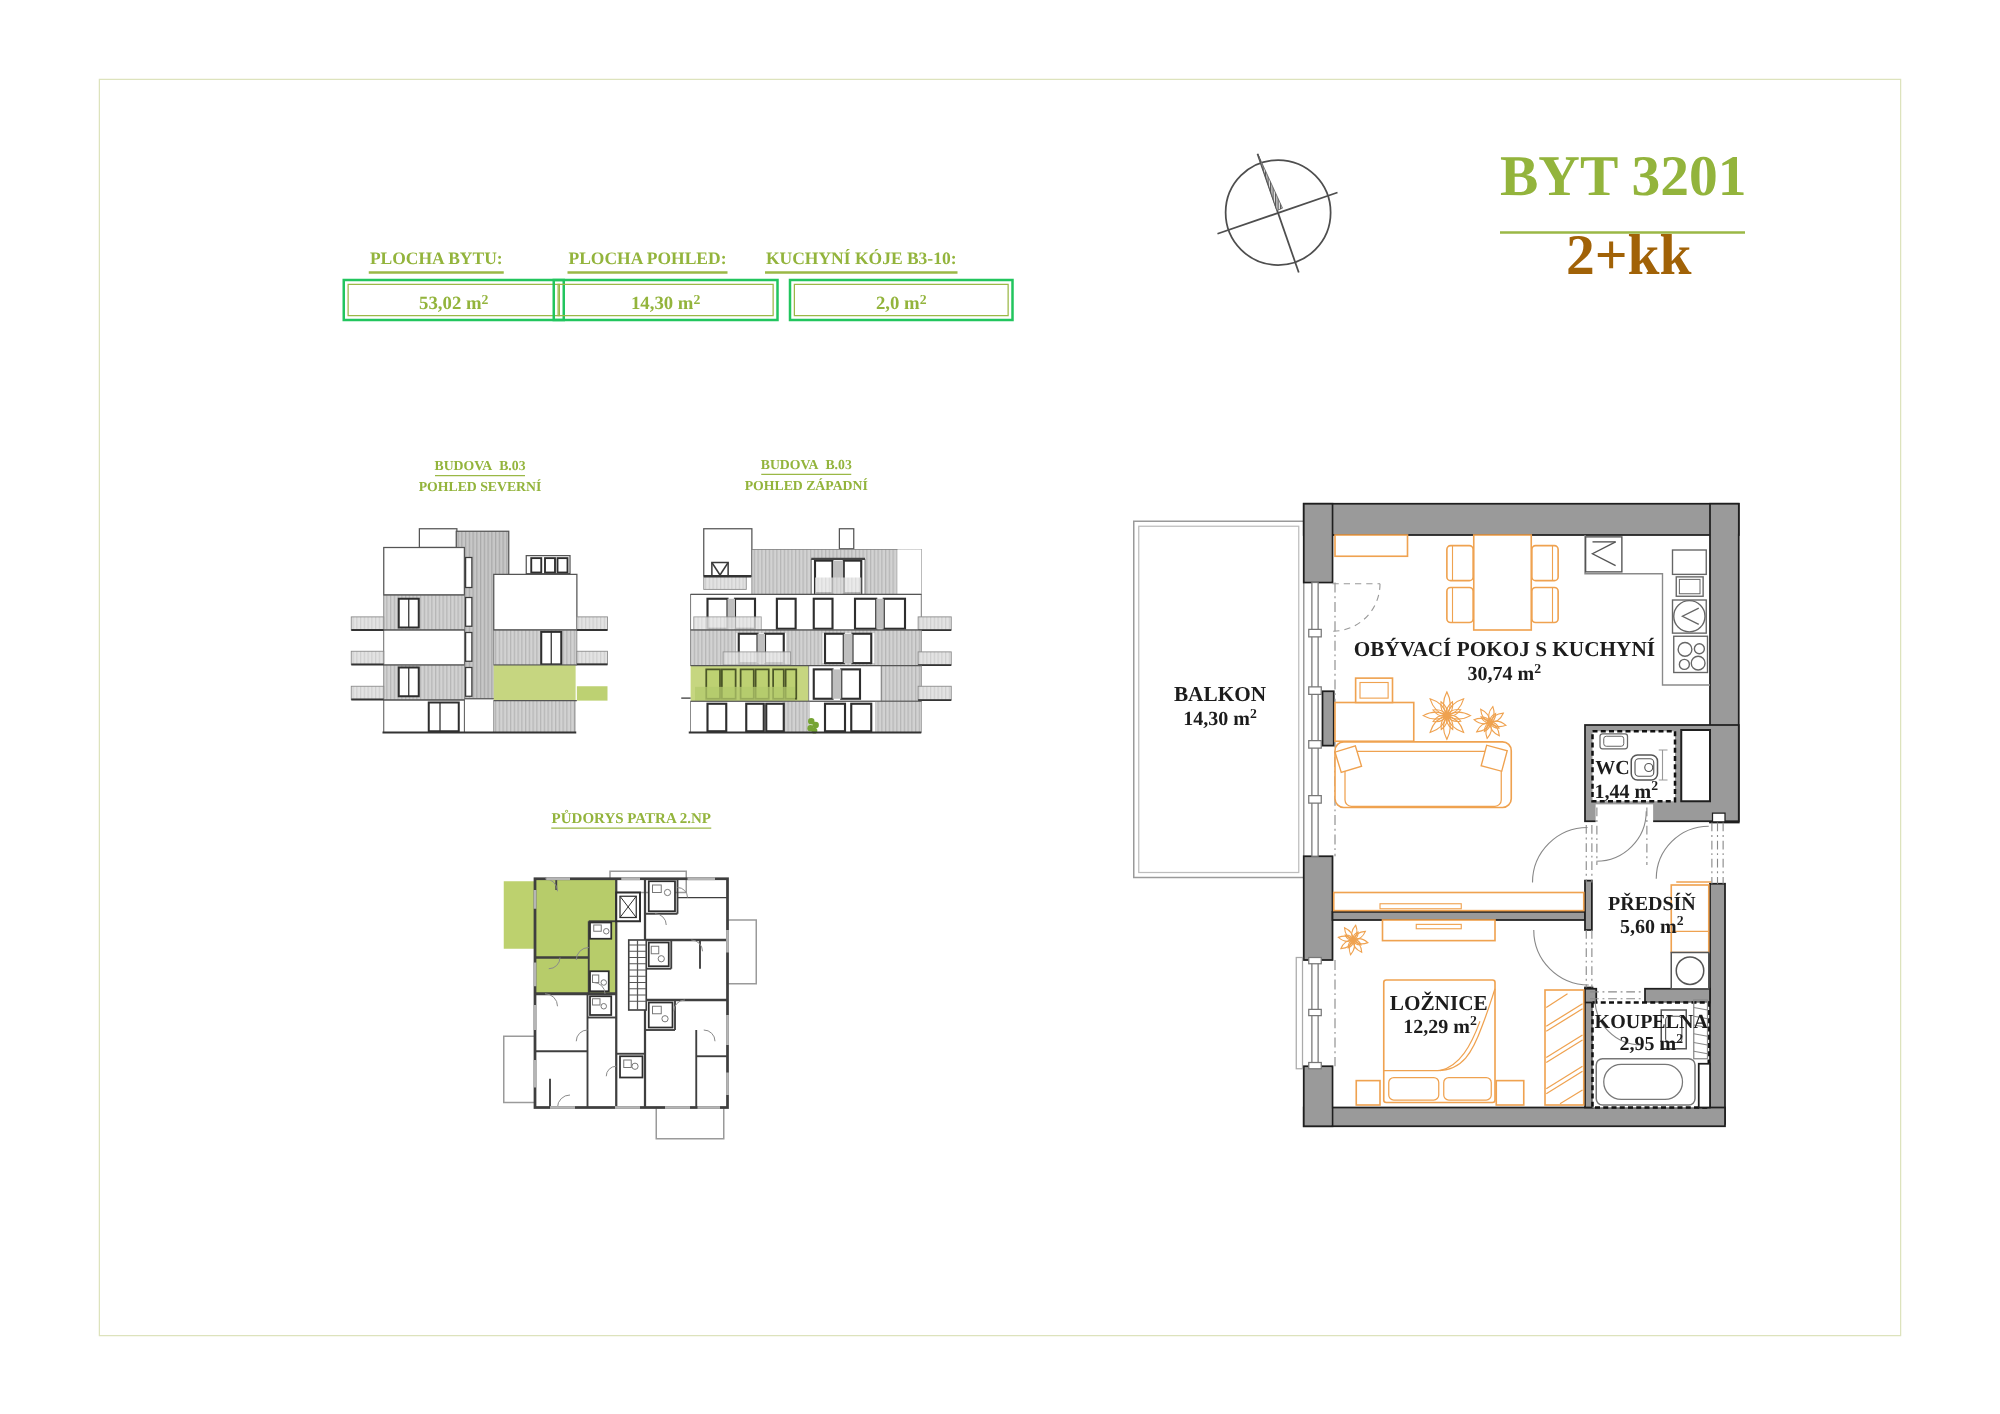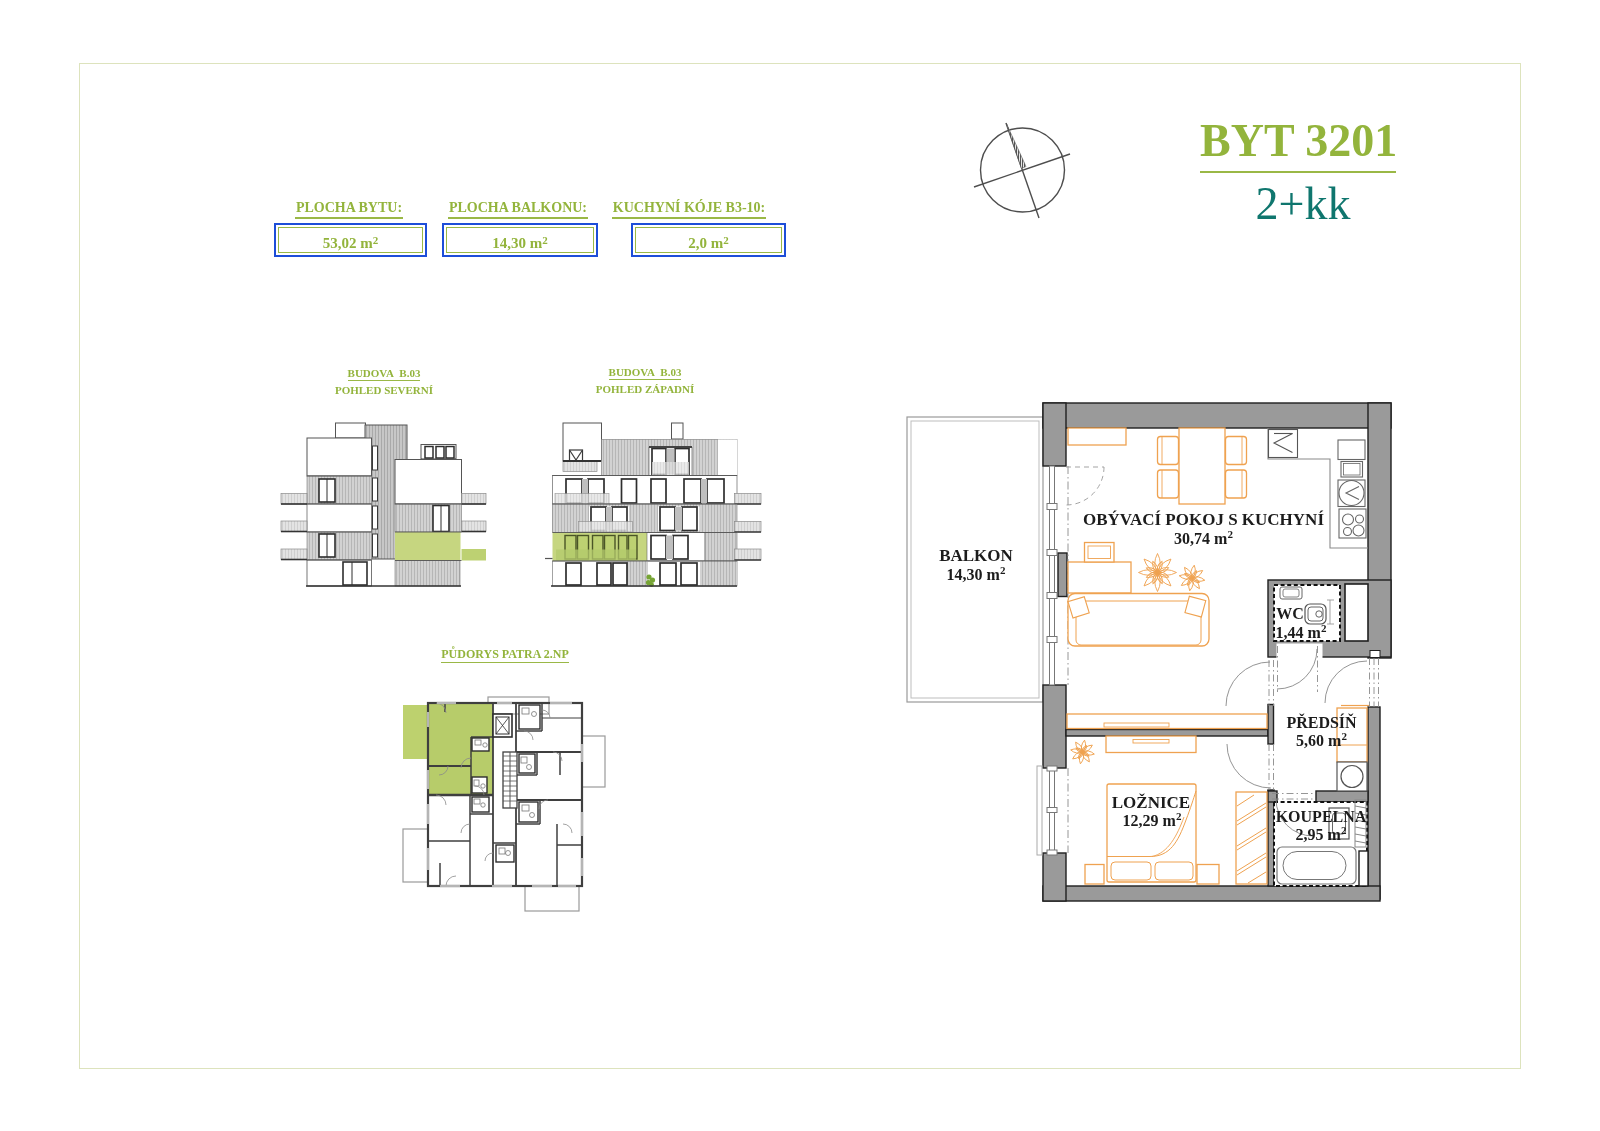--- a/index.html
+++ b/index.html
@@ -4,47 +4,47 @@
 <style>
   html,body{margin:0;padding:0;background:#ffffff;}
   #page{position:relative;width:1600px;height:1131px;background:#ffffff;overflow:hidden;
         font-family:"Liberation Serif", serif;}
   #title{position:absolute;left:199px;top:122px;width:624px;text-align:center;
          font-size:45px;font-weight:bold;color:#93b43c;letter-spacing:0px;line-height:44px;
          border-bottom:2px solid #9ab846;padding-bottom:4px;white-space:nowrap;}
   .blabel{position:absolute;top:200px;height:17px;text-align:center;
           font-size:14px;font-weight:bold;color:#93b43c;white-space:nowrap;}
   .blabel span{border-bottom:2px solid #9ab846;padding:0 1px 2px 1px;}
-  .abox{position:absolute;top:223px;height:30px;border:2px solid #1d4ed8;}
+  .abox{position:absolute;top:223px;height:30px;border:2px solid #22c55e;padding-left:25px;}
   .abox .in{position:absolute;left:2px;top:2px;right:2px;bottom:2px;border:1px solid #9ab846;
             text-align:center;font-size:15px;font-weight:bold;color:#93b43c;line-height:25px;}
   sup{font-size:11px;vertical-align:4px;}
   #byt{position:absolute;left:1200px;top:119px;width:196px;text-align:center;
        font-size:46px;font-weight:bold;color:#93b43c;border-bottom:2px solid #9ab846;
-       line-height:44px;padding-bottom:8px;white-space:nowrap;}
+       line-height:44px;padding-bottom:22px;white-space:nowrap;}
   #kk{position:absolute;left:1205px;top:177px;width:196px;text-align:center;
-      font-size:46px;font-weight:normal;color:#0f766e;}
+      font-size:46px;font-weight:bold;color:#a16207;}
   .elabel{position:absolute;text-align:center;font-size:11px;font-weight:bold;
           color:#93b43c;line-height:17px;white-space:nowrap;}
   .elabel span{border-bottom:1.5px solid #9ab846;padding-bottom:1px;}
 </style>
 </head>
 <body>
 <div id="page">
 
   <div style="position:absolute;left:79px;top:63px;width:1440px;height:1004px;border:1px solid #dde3bd;"></div>
 
 
   <div class="blabel" style="left:249px;width:200px;"><span>PLOCHA BYTU:</span></div>
 
   <div class="abox" style="left:274px;width:149px;">
       <div class="in">53,02 m<sup>2</sup></div>
     </div>
 
-  <div class="blabel" style="left:418px;width:200px;"><span>PLOCHA BALKONU:</span></div>
+  <div class="blabel" style="left:418px;width:200px;"><span>PLOCHA POHLED:</span></div>
 
   <div class="abox" style="left:442px;width:152px;">
       <div class="in">14,30 m<sup>2</sup></div>
     </div>
 
   <div class="blabel" style="left:589px;width:200px;"><span>KUCHYNÍ KÓJE B3-10:</span></div>
 
   <div class="abox" style="left:631px;width:151px;">
       <div class="in">2,0 m<sup>2</sup></div>
     </div>

